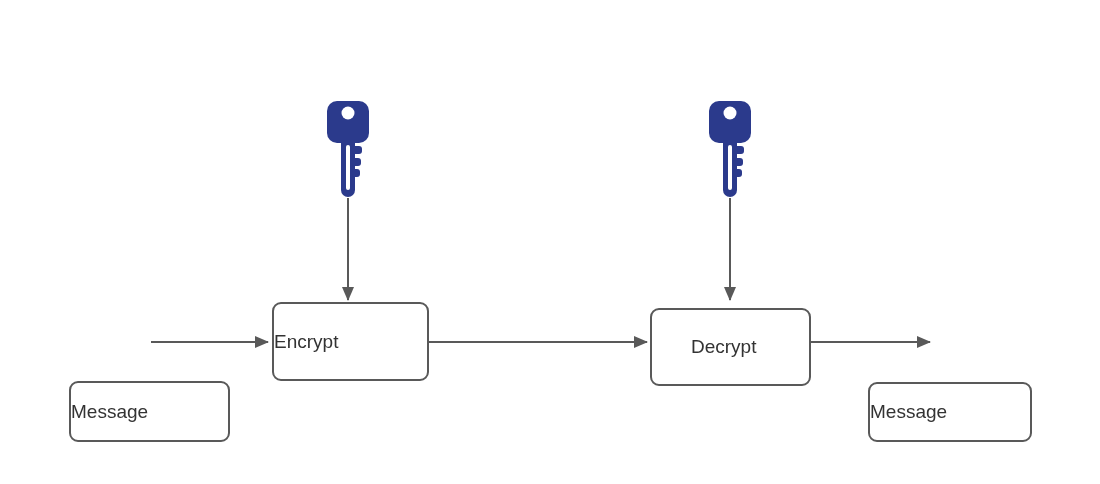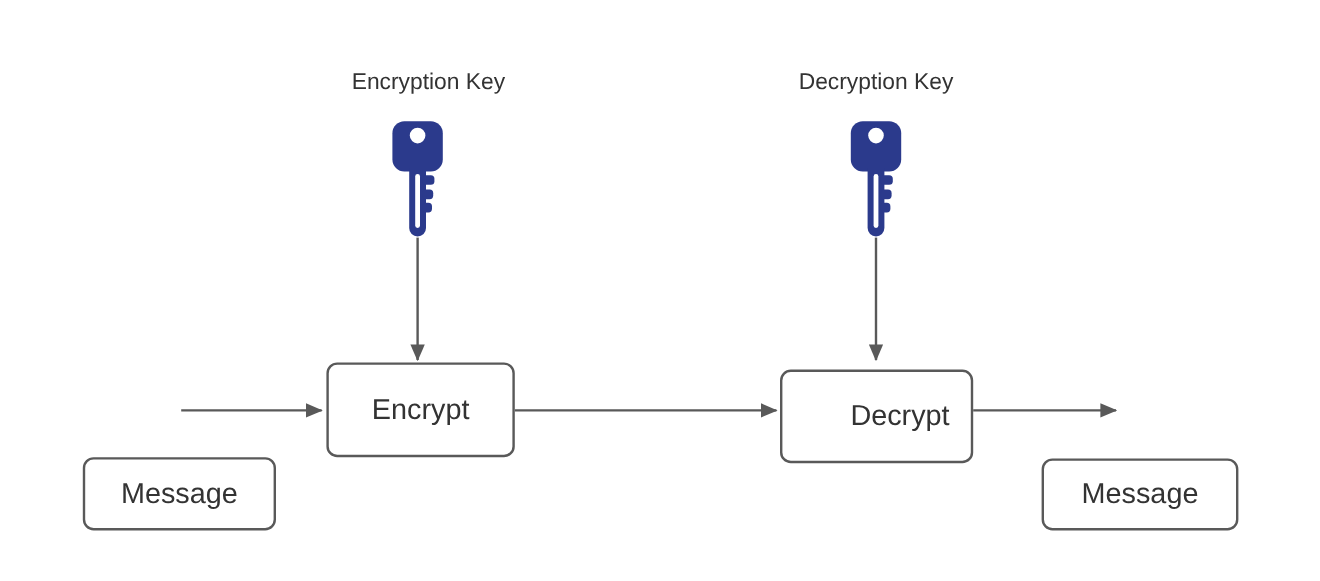--- a/index.html
+++ b/index.html
@@ -37,22 +37,21 @@
     fill: var(--stroke);
   }
   .node {
     position: absolute;
     box-sizing: border-box;
     border: 2px solid var(--stroke);
     border-radius: 9px;
     background: var(--box-fill);
     display: flex;
     align-items: center;
-    justify-content: center;
-    font-size: 24px;
+    font-size: 19px;
     color: var(--text);
     white-space: nowrap;
   }
   .flabel {
     position: absolute;
     text-align: center;
     font-size: 19px;
     line-height: 24px;
     color: var(--text);
     white-space: nowrap;
@@ -76,22 +75,20 @@
         <polygon class="arrowhead" points="0,0 14,6 0,12"></polygon>
       </marker>
     </defs>
     <line x1="151" y1="342" x2="268" y2="342" marker-end="url(#arrow)"></line>
     <line x1="429" y1="342" x2="647" y2="342" marker-end="url(#arrow)"></line>
     <line x1="811" y1="342" x2="930" y2="342" marker-end="url(#arrow)"></line>
     <line x1="348" y1="198" x2="348" y2="300" marker-end="url(#arrow)"></line>
     <line x1="730" y1="198" x2="730" y2="300" marker-end="url(#arrow)"></line>
   </svg>
 
-  <div class="flabel" style="left:277px; top:57px; width:160px;">Encryption Key</div>
-  <div class="flabel" style="left:650px; top:57px; width:160px;">Decryption Key</div>
 
   <div class="keywrap" style="left:326px; top:100px;">
     <svg width="44" height="100" viewBox="0 0 44 100" aria-hidden="true">
       <rect class="key-fill" x="1" y="1" width="42" height="42" rx="10"></rect>
       <path class="key-fill" d="M15,40 L29,40 L29,90 A7,7 0 0 1 15,90 Z"></path>
       <rect class="key-fill" x="26" y="46" width="10" height="8" rx="3"></rect>
       <rect class="key-fill" x="26" y="58" width="9" height="8" rx="3"></rect>
       <rect class="key-fill" x="26" y="69" width="8" height="8" rx="3"></rect>
       <circle class="key-hole" cx="22" cy="13" r="6.5"></circle>
       <rect class="key-hole" x="20" y="45" width="4" height="45" rx="2"></rect>

